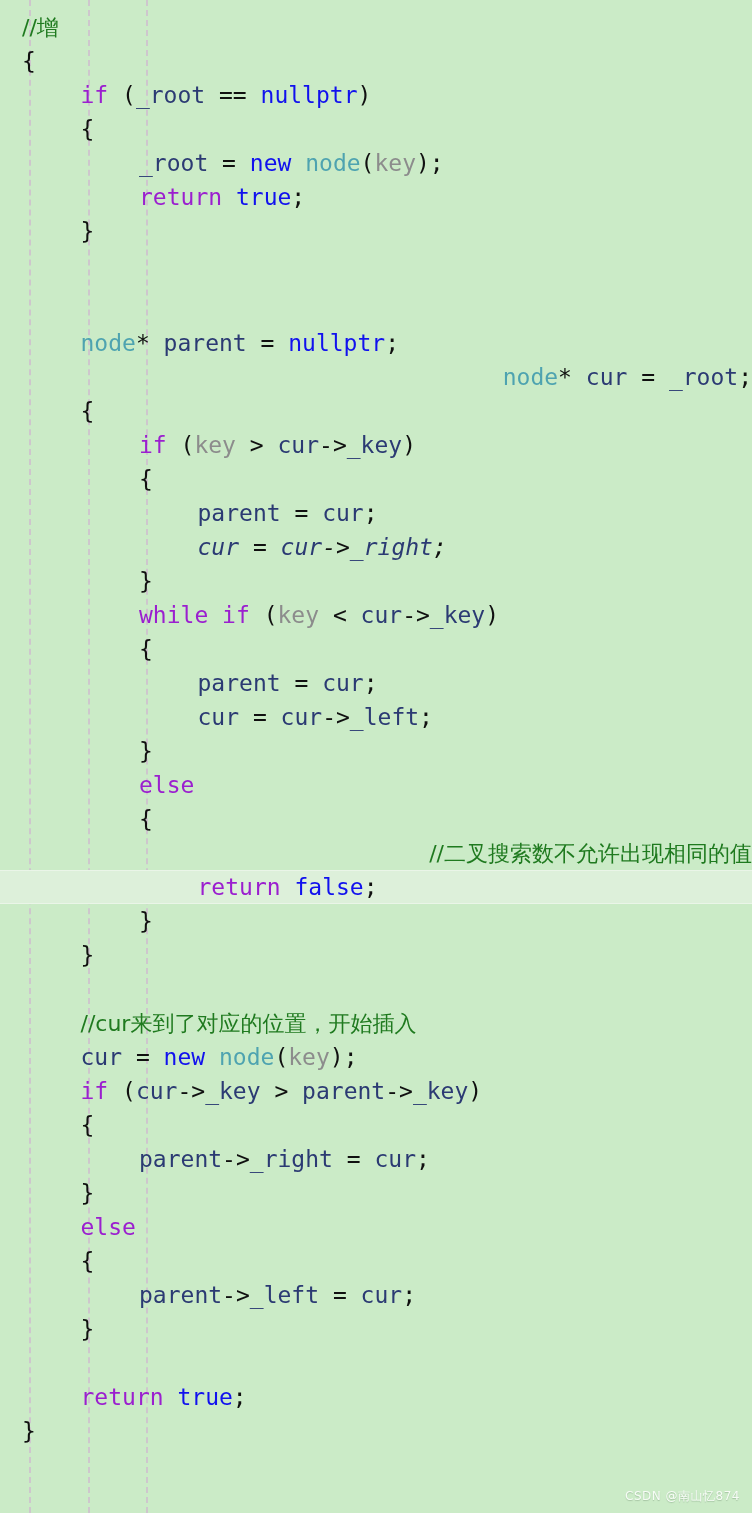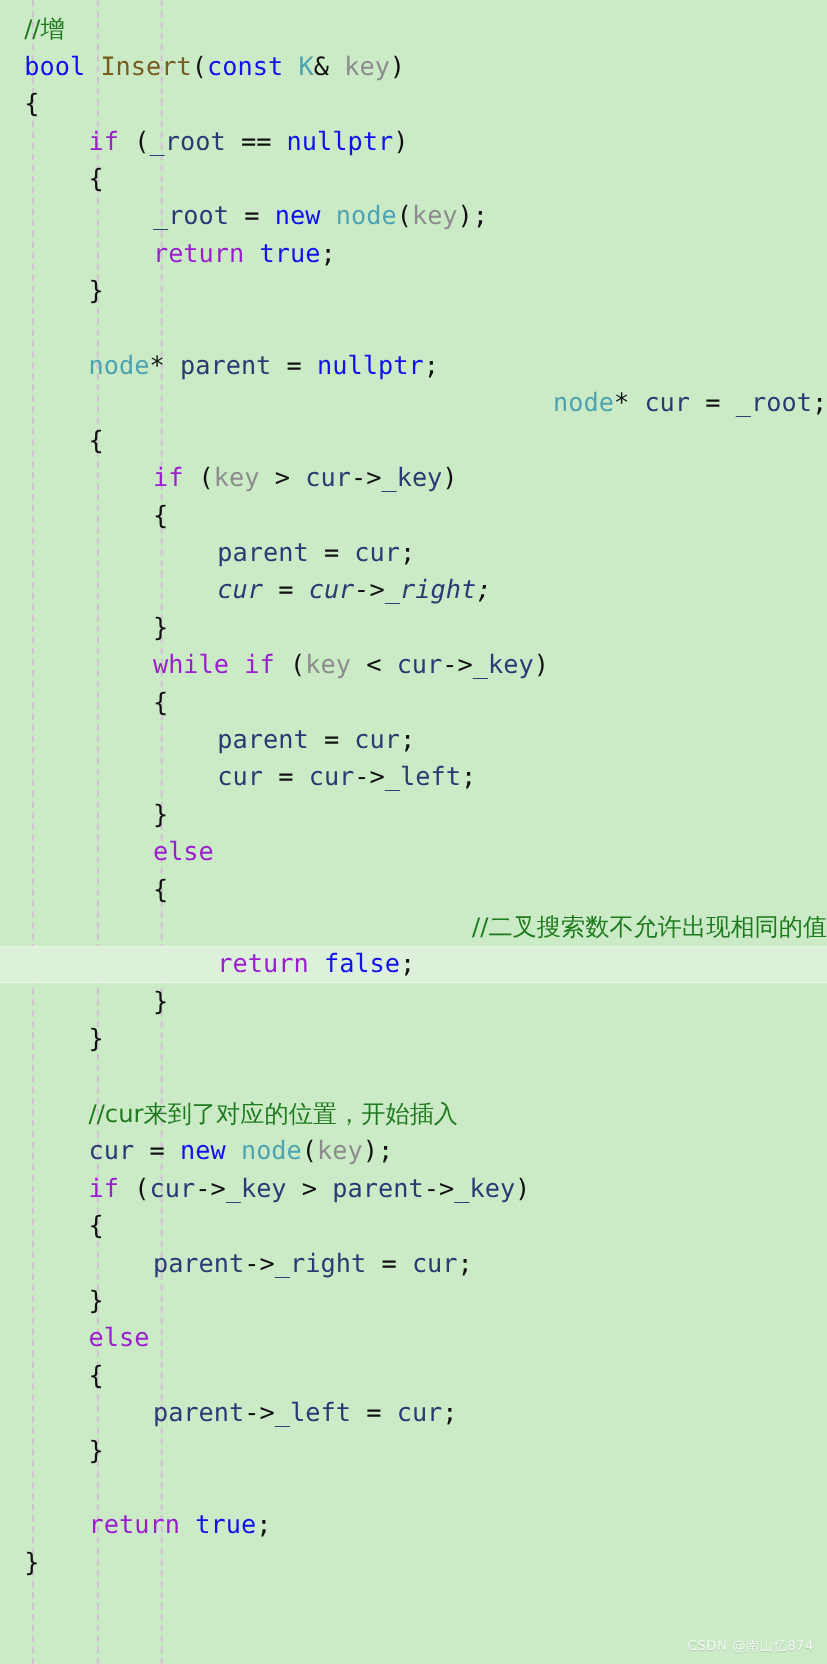--- a/index.html
+++ b/index.html
@@ -84,29 +84,28 @@
 <div id="screenshot">
 
   <div class="guides">
       <div class="guide" style="left: 29px; height: 1513px; border-left-color: rgb(207, 192, 207);"></div>
       <div class="guide" style="left: 88px; height: 1513px; border-left-color: rgb(207, 192, 207);"></div>
       <div class="guide" style="left: 146px; height: 1513px; border-left-color: rgb(207, 192, 207);"></div>
     </div>
 
   <div class="code" id="code-area">
       <div class="line" style="padding-left: 22px;"><span class="t-cmt cjk">//增</span></div>
-      <div class="line" style="padding-left: 22px;"><span class="t-type">bool</span><span class="t-plain"> </span><span class="t-fn">Insert</span><span class="t-plain">(</span><span class="t-type">const</span><span class="t-plain"> </span><span class="t-cls">K</span><span class="t-plain">&amp; </span><span class="t-param">key</span><span class="t-plain">)</span></div>
       <div class="line" style="padding-left: 22px;"><span class="t-plain">{</span></div>
       <div class="line" style="padding-left: 80.5px;"><span class="t-kw">if</span><span class="t-plain"> (</span><span class="t-var">_root</span><span class="t-plain"> == </span><span class="t-type">nullptr</span><span class="t-plain">)</span></div>
       <div class="line" style="padding-left: 80.5px;"><span class="t-plain">{</span></div>
       <div class="line" style="padding-left: 139px;"><span class="t-var">_root</span><span class="t-plain"> = </span><span class="t-type">new</span><span class="t-plain"> </span><span class="t-cls">node</span><span class="t-plain">(</span><span class="t-param">key</span><span class="t-plain">);</span></div>
       <div class="line" style="padding-left: 139px;"><span class="t-kw">return</span><span class="t-plain"> </span><span class="t-type">true</span><span class="t-plain">;</span></div>
       <div class="line" style="padding-left: 80.5px;"><span class="t-plain">}</span></div>
       <div class="line" style="padding-left: 22px;">&nbsp;</div>
-      <div class="line" style="padding-left: 80.5px;"><span class="t-cls">node</span><span class="t-plain">* </span><span class="t-var">parent</span><span class="t-plain"> = </span><span class="t-type">nullptr</span><span class="t-plain">;</span></div>
+      <div class="line" style="padding-left: 80.5px; margin-top: 44px;"><span class="t-cls">node</span><span class="t-plain">* </span><span class="t-var">parent</span><span class="t-plain"> = </span><span class="t-type">nullptr</span><span class="t-plain">;</span></div>
       <div class="line" style="padding-left: 67px; text-align: right;"><span class="t-cls">node</span><span class="t-plain">* </span><span class="t-var">cur</span><span class="t-plain"> = </span><span class="t-var">_root</span><span class="t-plain">;</span></div>
       <div class="line" style="padding-left: 80.5px;"><span class="t-plain">{</span></div>
       <div class="line" style="padding-left: 139px;"><span class="t-kw">if</span><span class="t-plain"> (</span><span class="t-param">key</span><span class="t-plain"> &gt; </span><span class="t-var">cur</span><span class="t-plain">-&gt;</span><span class="t-var">_key</span><span class="t-plain">)</span></div>
       <div class="line" style="padding-left: 139px;"><span class="t-plain">{</span></div>
       <div class="line" style="padding-left: 197.5px;"><span class="t-var">parent</span><span class="t-plain"> = </span><span class="t-var">cur</span><span class="t-plain">;</span></div>
       <div class="line" style="padding-left: 197.5px; font-style: italic;"><span class="t-var">cur</span><span class="t-plain"> = </span><span class="t-var">cur</span><span class="t-plain">-&gt;</span><span class="t-var">_right</span><span class="t-plain">;</span></div>
       <div class="line" style="padding-left: 139px;"><span class="t-plain">}</span></div>
       <div class="line" style="padding-left: 139px;"><span class="t-kw">while if</span><span class="t-plain"> (</span><span class="t-param">key</span><span class="t-plain"> &lt; </span><span class="t-var">cur</span><span class="t-plain">-&gt;</span><span class="t-var">_key</span><span class="t-plain">)</span></div>
       <div class="line" style="padding-left: 139px;"><span class="t-plain">{</span></div>
       <div class="line" style="padding-left: 197.5px;"><span class="t-var">parent</span><span class="t-plain"> = </span><span class="t-var">cur</span><span class="t-plain">;</span></div>

